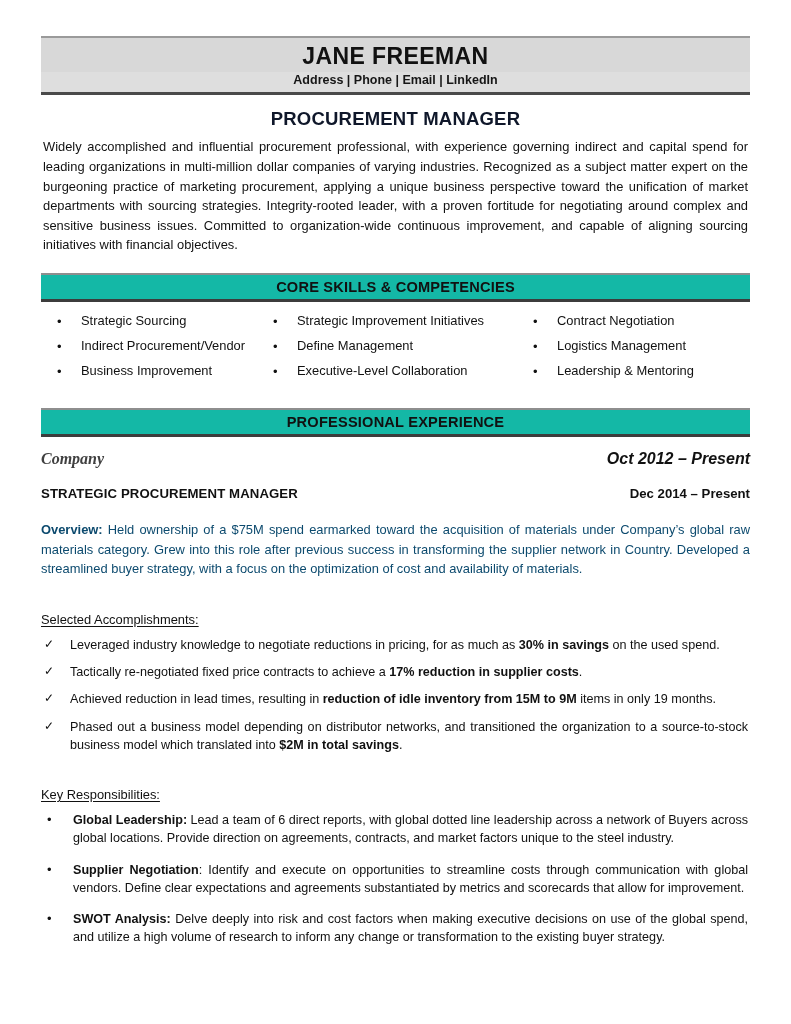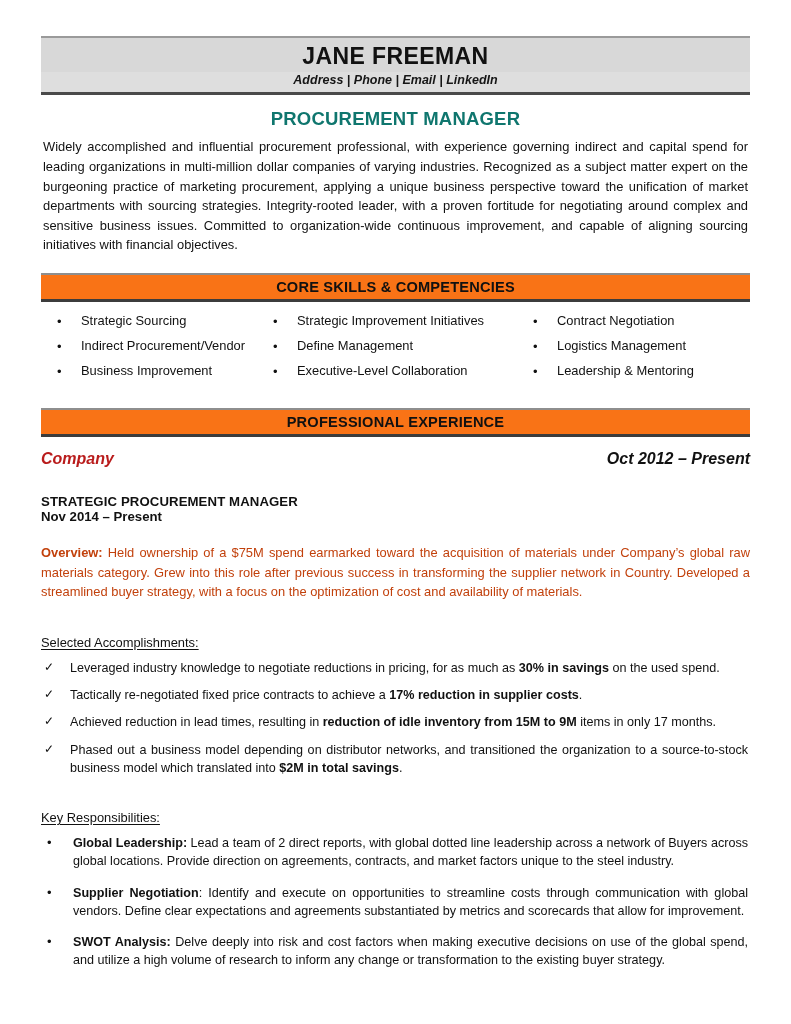--- a/index.html
+++ b/index.html
@@ -43,46 +43,45 @@
   }
   .contact-row {
     background: #dedede;
     text-align: center;
     padding: 1px 0 5px 0;
   }
   .contact-text {
     font-size: 12.5px;
     font-weight: bold;
     color: #161616;
-    font-style: italic;
   }
 
   
   .headline {
     text-align: center;
     font-size: 18.5px;
     font-weight: bold;
     letter-spacing: 0.2px;
     margin: 13px 0 7px 0;
-    color: #0f766e;
+    color: #0f172a;
   }
 
   
   .summary {
     font-size: 12.9px;
     line-height: 1.52;
     text-align: justify;
     margin: 0 2px 0 2px;
     color: #111111;
   }
 
   
   .section-bar {
     margin-top: 18px;
-    background: #f97316;
+    background: #14b8a6;
     border-top: 2px solid #8e8e8e;
     border-bottom: 3px solid #3c3c3c;
     text-align: center;
     padding: 4px 0 4px 0;
   }
   .section-bar-text {
     font-size: 14.6px;
     font-weight: bold;
     letter-spacing: 0.2px;
     color: #111111;
@@ -123,61 +122,61 @@
   .exp-line {
     display: flex;
     justify-content: space-between;
     align-items: baseline;
     margin-top: 13px;
   }
   .company-name {
     font-size: 16px;
     font-weight: bold;
     font-style: italic;
-    color: #b91c1c;
+    color: #404040;
+    font-family: Liberation Serif, serif;
   }
   .company-dates {
     font-size: 16px;
     font-weight: bold;
     font-style: italic;
     color: #111111;
     text-align: center;
   }
   .company-desc {
     font-size: 12.9px;
     font-style: italic;
     line-height: 1.5;
     text-align: justify;
     margin-top: 8px;
     color: #111111;
   }
   .role-line {
     display: flex;
     justify-content: space-between;
     align-items: baseline;
-    margin-top: 26px;
-    flex-direction: column;
+    margin-top: 18px;
   }
   .role-title {
     font-size: 13.2px;
     font-weight: bold;
     letter-spacing: 0.1px;
     color: #111111;
   }
   .role-dates {
     font-size: 13.2px;
     font-weight: bold;
     color: #111111;
   }
   .overview {
     font-size: 12.9px;
     line-height: 1.52;
     text-align: justify;
     margin-top: 19px;
-    color: #c2410c;
+    color: #0c4a6e;
   }
   .overview b { font-weight: bold; }
 
   
   .sub-heading {
     font-size: 12.9px;
     margin-top: 33px;
     color: #111111;
   }
   .sub-heading span {
@@ -293,21 +292,21 @@
   </div>
 
   <div class="exp-line">
     <div class="company-name">Company</div>
     <div class="company-dates">Oct 2012 – Present</div>
   </div>
 
 
   <div class="role-line">
     <div class="role-title">STRATEGIC PROCUREMENT MANAGER</div>
-    <div class="role-dates">Nov 2014 – Present</div>
+    <div class="role-dates">Dec 2014 – Present</div>
   </div>
 
   <div class="overview">
     <b>Overview:</b><span> Held ownership of a $75M spend earmarked toward the acquisition of materials under Company’s global raw materials category. Grew into this role after previous success in transforming the supplier network in Country. Developed a streamlined buyer strategy, with a focus on the optimization of cost and availability of materials.</span>
   </div>
 
   <div class="sub-heading">
     <span>Selected Accomplishments:</span>
   </div>
 
@@ -315,36 +314,36 @@
       <div class="list-item">
         <span class="check-bullet">✓</span>
         <span class="item-text"><span>Leveraged industry knowledge to negotiate reductions in pricing, for as much as </span><b>30% in savings</b><span> on the used spend.</span></span>
       </div>
       <div class="list-item">
         <span class="check-bullet">✓</span>
         <span class="item-text"><span>Tactically re-negotiated fixed price contracts to achieve a </span><b>17% reduction in supplier costs</b><span>.</span></span>
       </div>
       <div class="list-item">
         <span class="check-bullet">✓</span>
-        <span class="item-text"><span>Achieved reduction in lead times, resulting in </span><b>reduction of idle inventory from 15M to 9M</b><span> items in only 17 months.</span></span>
+        <span class="item-text"><span>Achieved reduction in lead times, resulting in </span><b>reduction of idle inventory from 15M to 9M</b><span> items in only 19 months.</span></span>
       </div>
       <div class="list-item">
         <span class="check-bullet">✓</span>
         <span class="item-text"><span>Phased out a business model depending on distributor networks, and transitioned the organization to a source-to-stock business model which translated into </span><b>$2M in total savings</b><span>.</span></span>
       </div>
     </div>
 
   <div class="sub-heading">
     <span>Key Responsibilities:</span>
   </div>
 
   <div class="list resp">
       <div class="list-item">
         <span class="round-bullet">•</span>
-        <span class="item-text"><b>Global Leadership:</b><span> Lead a team of 2 direct reports, with global dotted line leadership across a network of Buyers across global locations. Provide direction on agreements, contracts, and market factors unique to the steel industry.</span></span>
+        <span class="item-text"><b>Global Leadership:</b><span> Lead a team of 6 direct reports, with global dotted line leadership across a network of Buyers across global locations. Provide direction on agreements, contracts, and market factors unique to the steel industry.</span></span>
       </div>
       <div class="list-item">
         <span class="round-bullet">•</span>
         <span class="item-text"><b>Supplier Negotiation</b><span>: Identify and execute on opportunities to streamline costs through communication with global vendors. Define clear expectations and agreements substantiated by metrics and scorecards that allow for improvement.</span></span>
       </div>
       <div class="list-item">
         <span class="round-bullet">•</span>
         <span class="item-text"><b>SWOT Analysis:</b><span> Delve deeply into risk and cost factors when making executive decisions on use of the global spend, and utilize a high volume of research to inform any change or transformation to the existing buyer strategy.</span></span>
       </div>
     </div>

